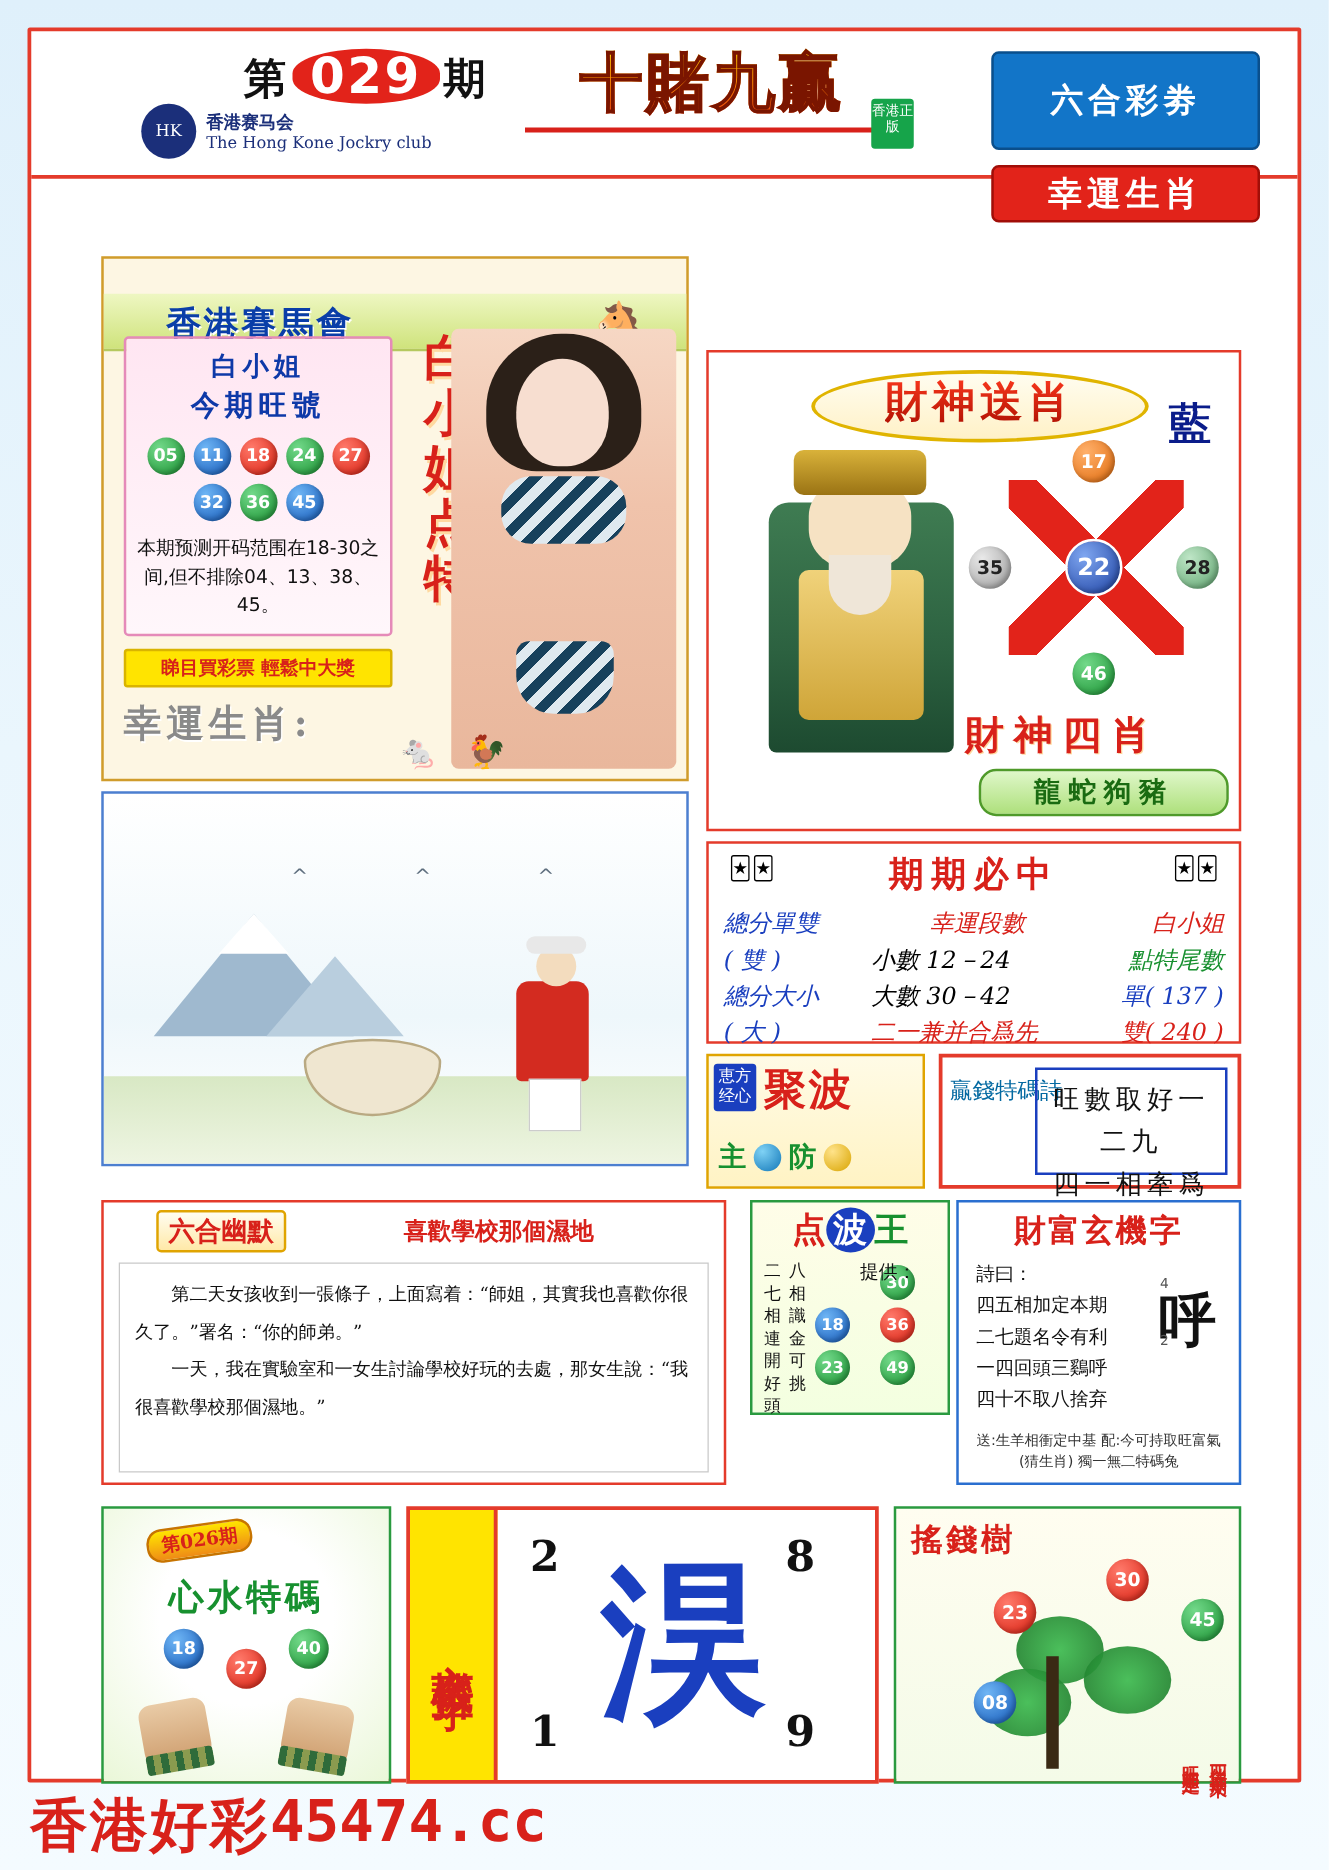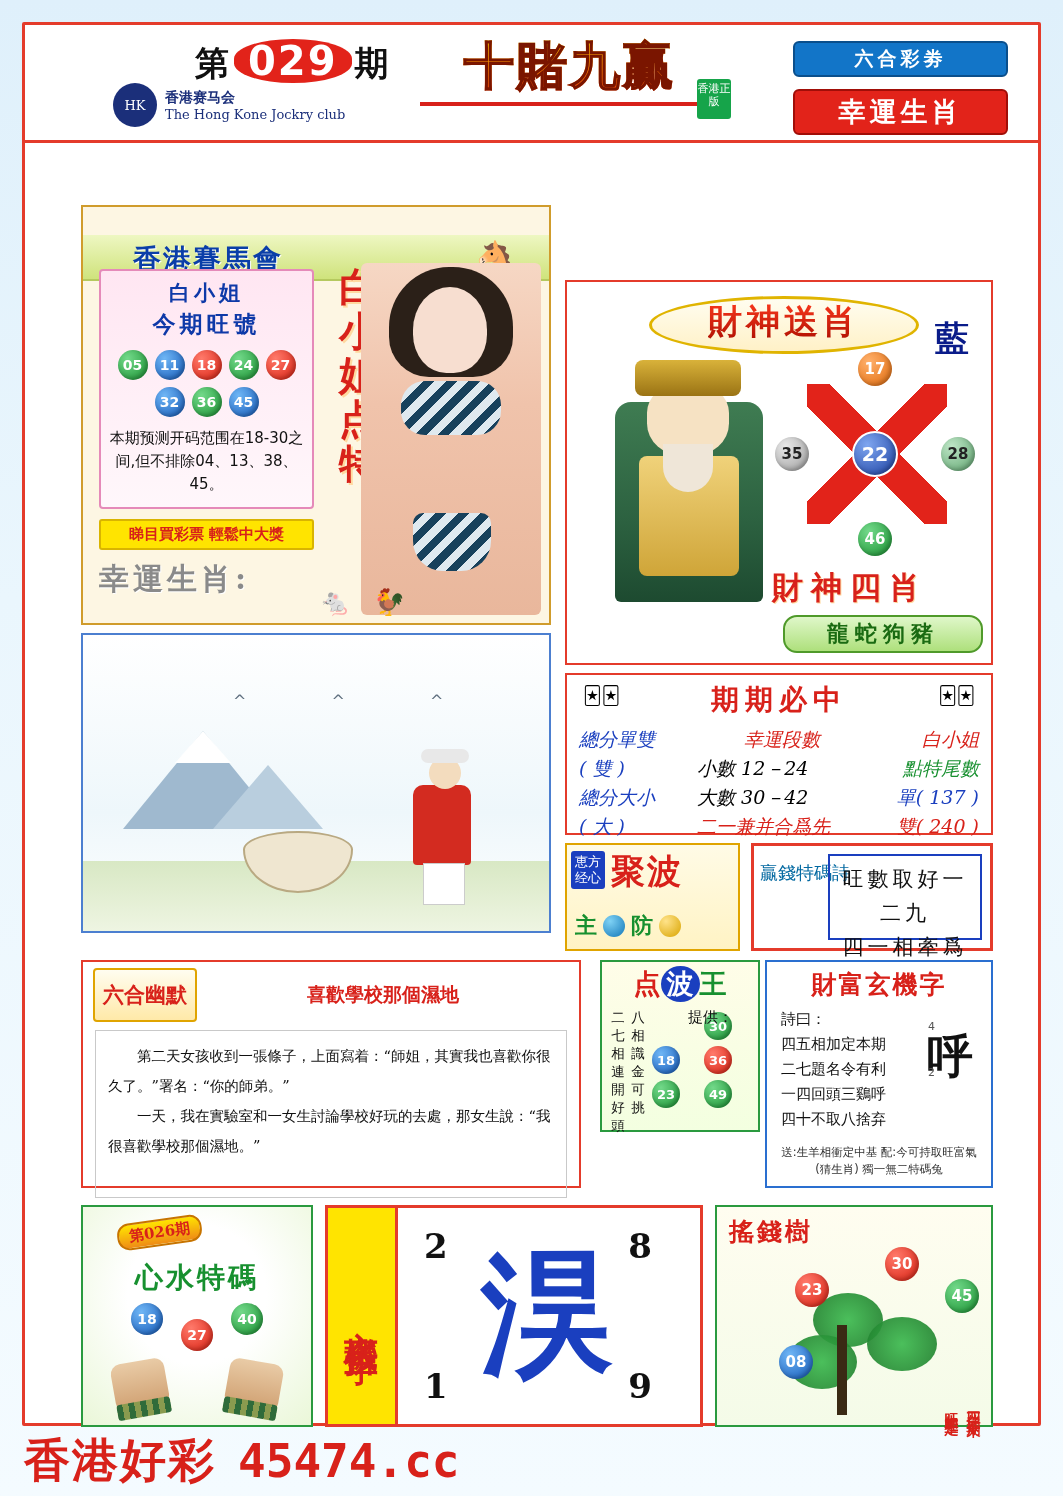--- a/index.html
+++ b/index.html
@@ -43,22 +43,22 @@
     letter-spacing:3px;
   }
   .bigtitle .underline { height:4px; background:#d8211a; margin-top:2px; }
   .stamp {
     position:absolute; left:672px; top:54px; width:34px; height:40px;
     background:#16a44a; color:#fff; font-size:11px; line-height:13px;
     text-align:center; padding-top:3px; border-radius:3px;
   }
   .rightbox { position:absolute; right:30px; top:16px; width:215px; text-align:center;}
   .rb1 {
-    background:#1275c8; color:#fff; font-size:19px; font-weight:bold;
-    border:2px solid #0a4f8c; border-radius:6px; padding:3px 0; letter-spacing:4px;
+    background:#1275c8; color:#fff; font-size:26px; font-weight:bold;
+    border:2px solid #0a4f8c; border-radius:6px; padding:20px 0; letter-spacing:4px;
   }
   .rb2 {
     margin-top:12px; background:#e2231a; color:#fff; font-size:27px; font-weight:bold;
     border:2px solid #a10e08; border-radius:6px; padding:3px 0; letter-spacing:4px;
   }
   
   .panel { position:absolute; background:#fff; }
 
   
   #p-left-top { left:56px; top:180px; width:470px; height:420px; border:2px solid #d09c2c; background:#fdf6e3; }
@@ -214,21 +214,21 @@
   
   #p-poem { left:726px; top:818px; width:242px; height:108px; border:3px solid #e43b2b; background:#fff;}
   .poem-label { position:absolute; left:6px; top:14px; font-size:18px; color:#0369a1; line-height:26px; font-family:"DejaVu Serif", serif;}
   .poem-box { position:absolute; left:74px; top:8px; right:8px; bottom:8px; border:2px solid #1a3fbf; padding:6px 4px;}
   .poem-box div { font-size:21px; color:#111; font-family:"DejaVu Serif", serif; letter-spacing:4px; line-height:34px; text-align:center;}
 
   
   #p-humor { left:56px; top:935px; width:500px; height:228px; border:2px solid #e43b2b; background:#fff;}
   .humor-head { display:flex; align-items:center; padding:6px 10px 0 10px; }
   .humor-tag { background:linear-gradient(180deg,#fffdf0,#ffe9a8); border:2px solid #e0a400; border-radius:4px;
-    font-size:21px; font-weight:bold; color:#d8211a; padding:11px 8px; font-family:"DejaVu Serif", serif;}
+    font-size:21px; font-weight:bold; color:#d8211a; padding:1px 8px; font-family:"DejaVu Serif", serif;margin-left:32px;}
   .humor-sub { flex:1; text-align:center; font-size:19px; font-weight:bold; color:#d8211a; font-family:"DejaVu Serif", serif;}
   .humor-body { margin:8px 12px 0 12px; border:1px solid #c9c9c9; padding:10px 12px; font-size:14.5px;
     line-height:30px; color:#111; font-family:"DejaVu Serif", serif; height:168px;}
 
   
   #p-dianbo { left:575px; top:935px; width:160px; height:172px; border:2px solid #2a9a3f; background:linear-gradient(180deg,#fffde8,#f3ffe0);}
   .db-title { text-align:center; margin-top:4px; font-size:27px; font-weight:bold; font-family:"DejaVu Serif", serif;}
   .db-title .r { color:#d8211a; }
   .db-title .circ { display:inline-block; background:#1a3fbf; color:#fff; border-radius:50%; padding:0 6px;}
   .db-title .g { color:#17902f; }
@@ -283,21 +283,21 @@
     letter-spacing:3px; font-family:"DejaVu Serif", serif;}
   .tr-balls .ball { position:absolute; width:34px; height:34px; font-size:15px;}
   .tb1 { left:168px; top:40px;} .tb2 { left:78px; top:66px;} .tb3 { right:12px; top:72px;} .tb4 { left:62px; top:138px;}
   .tr-trunk { position:absolute; left:120px; bottom:10px; width:10px; height:90px; background:#3a2a14;}
   .tr-leaf { position:absolute; width:70px; height:54px; background:radial-gradient(circle,#3cba4f,#1d7a2a); border-radius:50%; opacity:.92;}
   .tl1 { left:96px; top:86px;} .tl2 { left:150px; top:110px;} .tl3 { left:70px; top:128px;}
   .tr-vtext { position:absolute; right:8px; bottom:10px; display:flex; gap:4px;}
   .tr-vtext span { writing-mode:vertical-rl; font-size:14px; color:#d8211a; font-weight:bold; font-family:"DejaVu Serif", serif; letter-spacing:2px;}
 
   
-  .footer { position:absolute; left:24px; bottom:4px; display:flex; align-items:center; gap:22px;}
+  .footer { position:absolute; left:24px; bottom:4px; display:flex; align-items:flex-start; }
   .footer .f1 { font-size:46px; font-weight:bold; color:#d8211a; font-family:"DejaVu Serif", serif; letter-spacing:2px;}
   .footer .f2 { font-size:46px; font-weight:bold; color:#d8211a; font-family:"DejaVu Sans Mono", monospace;}
 </style>
 </head>
 <body>
 
 <div class="page">
 
   <div class="header">
     <div class="issue">

